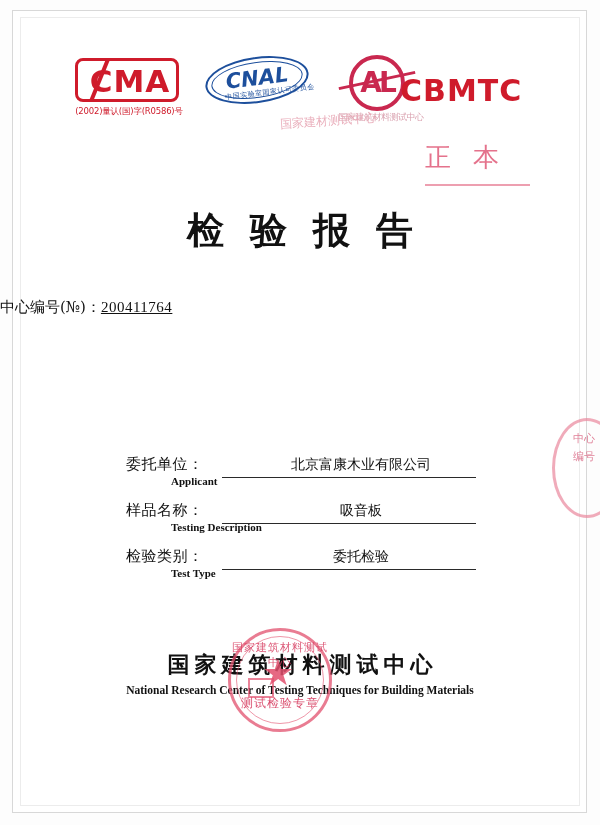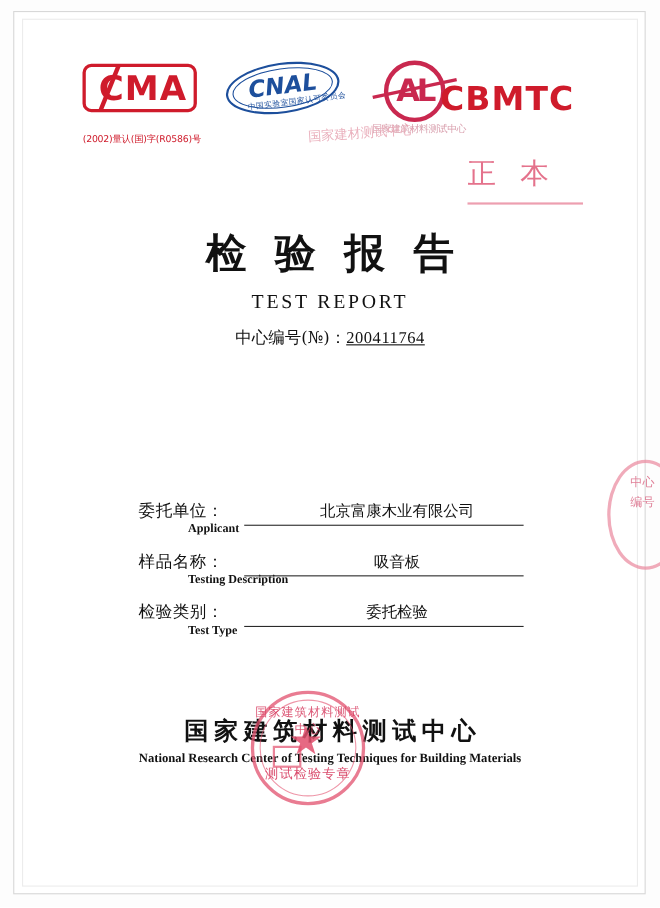--- a/index.html
+++ b/index.html
@@ -78,21 +78,21 @@
   .cma-slash {
     position: absolute;
     left: 18px;
     top: -6px;
     width: 4px;
     height: 58px;
     background: #cf1b2b;
     transform: rotate(22deg);
   }
   .cma-sub {
-    margin-top: 19px;
+    margin-top: 4px;
     font-family: "DejaVu Sans", sans-serif;
     font-size: 8.5px;
     color: #cf1b2b;
     text-align: center;
     width: 108px;
     letter-spacing: -0.2px;
   }
 
   
   .cnal {
@@ -271,21 +271,21 @@
     font-family: "Liberation Serif", serif;
     font-size: 18px;
     letter-spacing: 2.5px;
     color: #111111;
   }
   .report-no {
     position: absolute;
     left: 0;
     top: 298px;
     width: 600px;
-    text-align: center;
+    text-align: left;
     font-family: "DejaVu Serif", serif;
     font-size: 15px;
     color: #111111;
   }
   .report-no .num {
     text-decoration: underline;
     letter-spacing: 0.5px;
     font-family: "Liberation Serif", serif;
     font-size: 15px;
   }
@@ -502,21 +502,20 @@
 
     <div class="cbmtc">CBMTC</div>
   </div>
 
   <div class="overprint">国家建材测试中心</div>
 
   <div class="zhengben">正本</div>
   <div class="zb-bar"></div>
 
   <div class="title-cn">检验报告</div>
-  <div class="title-en">TEST  REPORT</div>
 
   <div class="report-no">
     <span>中心编号(№)：</span><span class="num">200411764</span>
   </div>
 
   <div class="fields">
 
     <div class="field-row">
       <span class="field-label-cn">委托单位：</span>
       <span class="field-label-en">Applicant</span>

